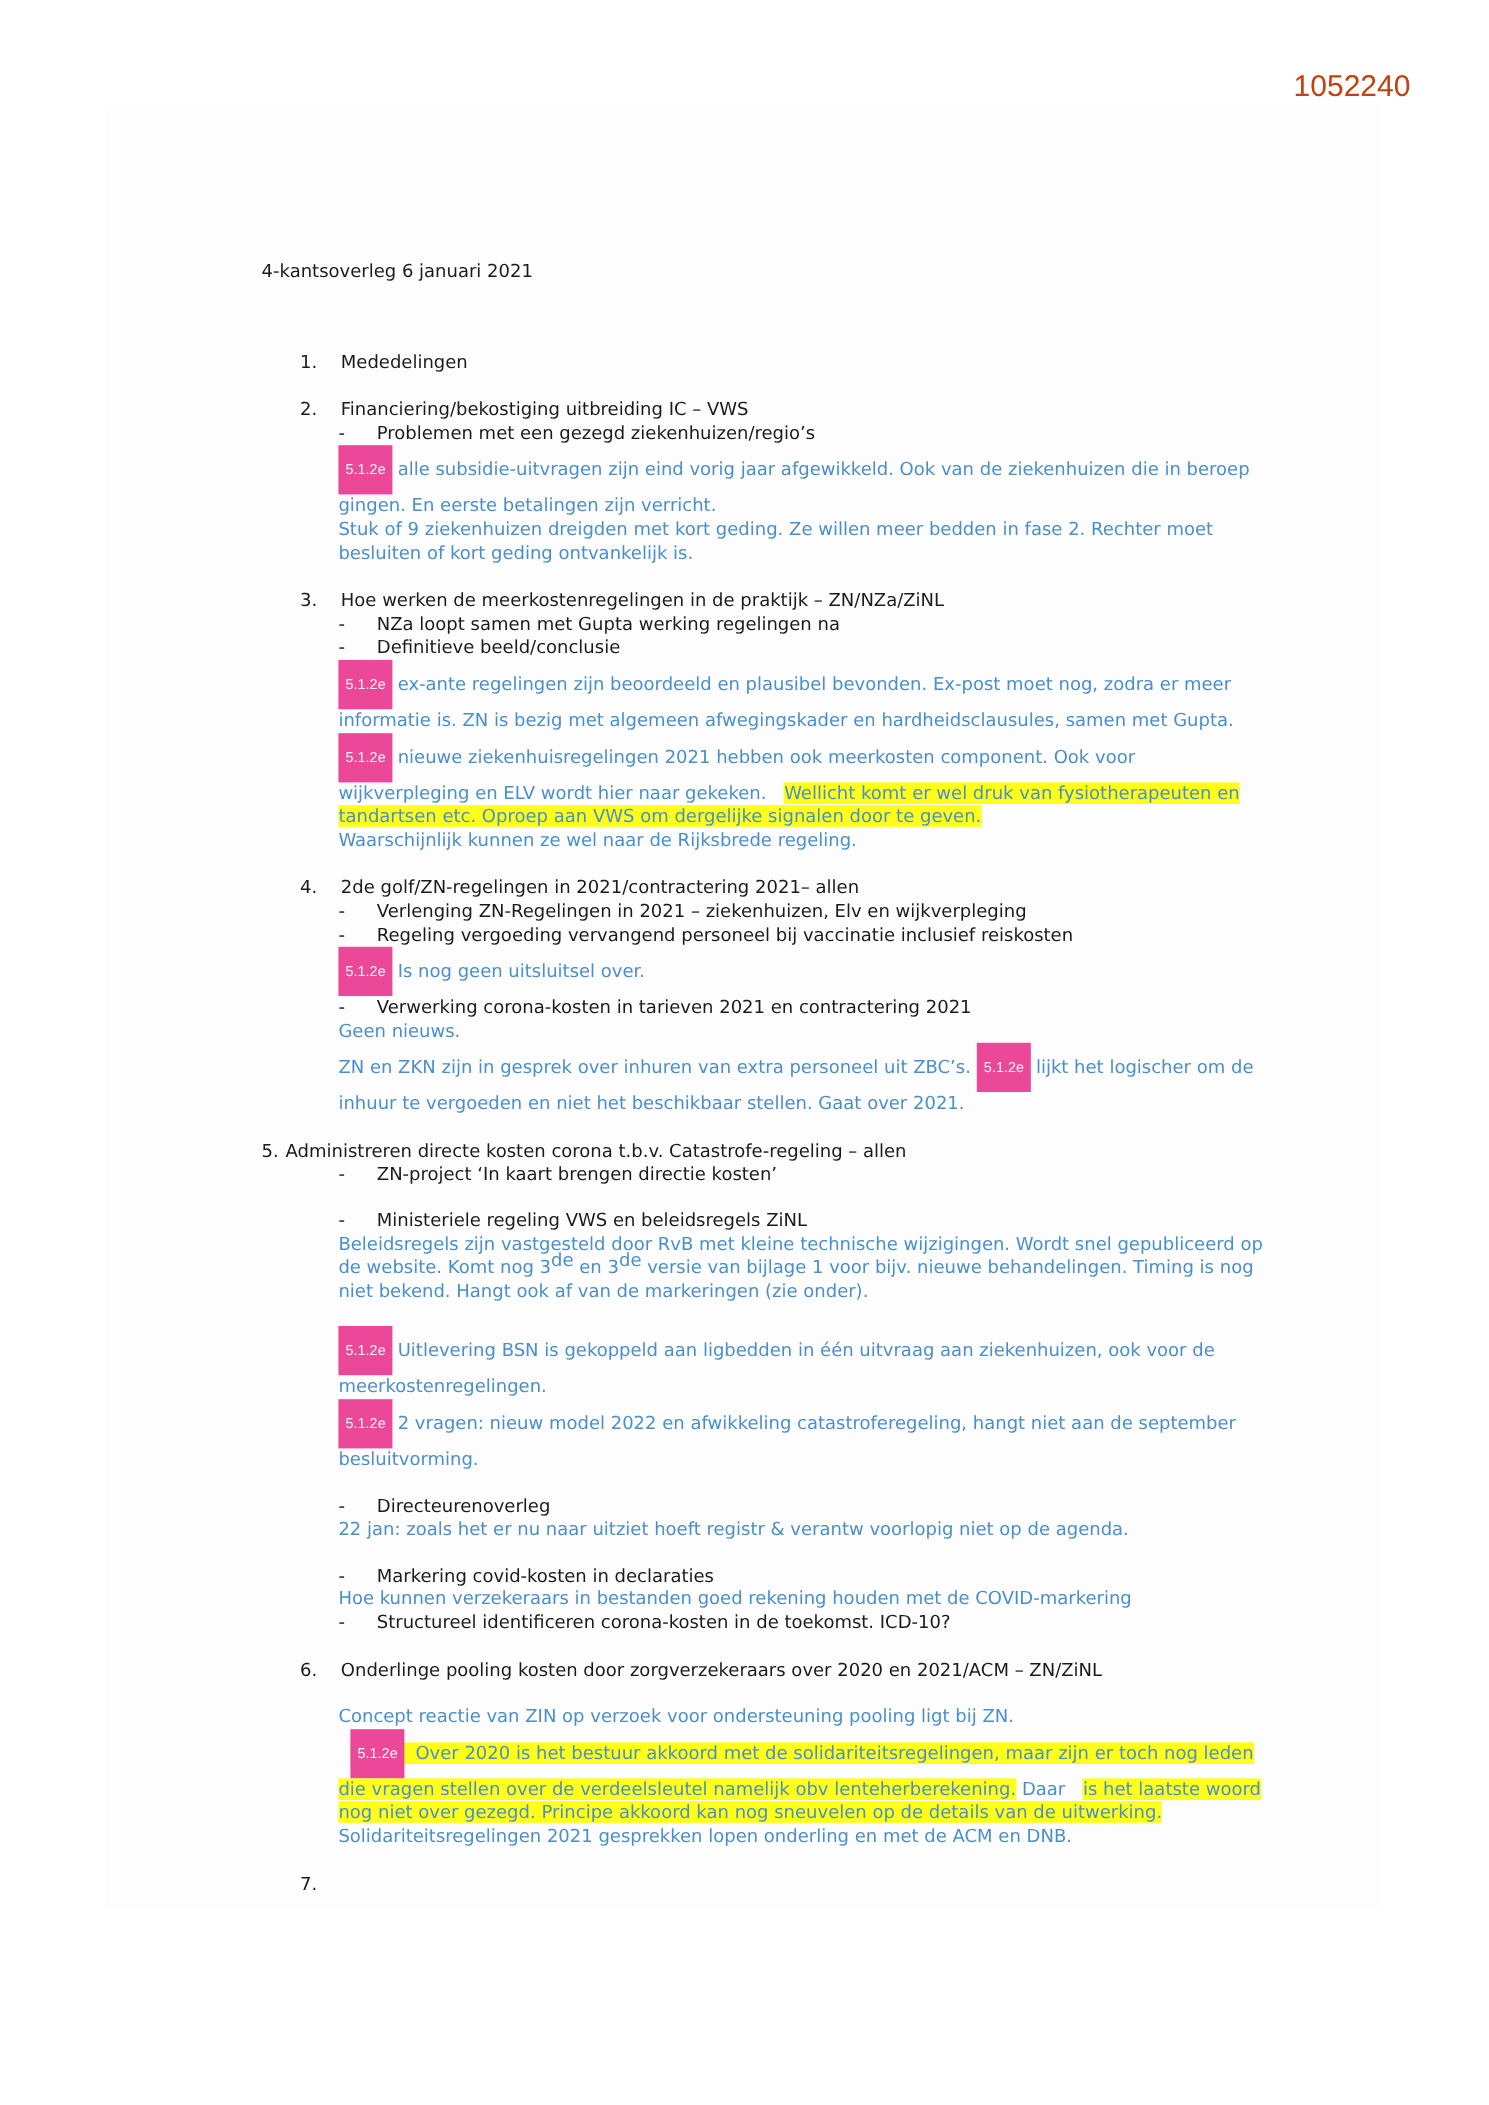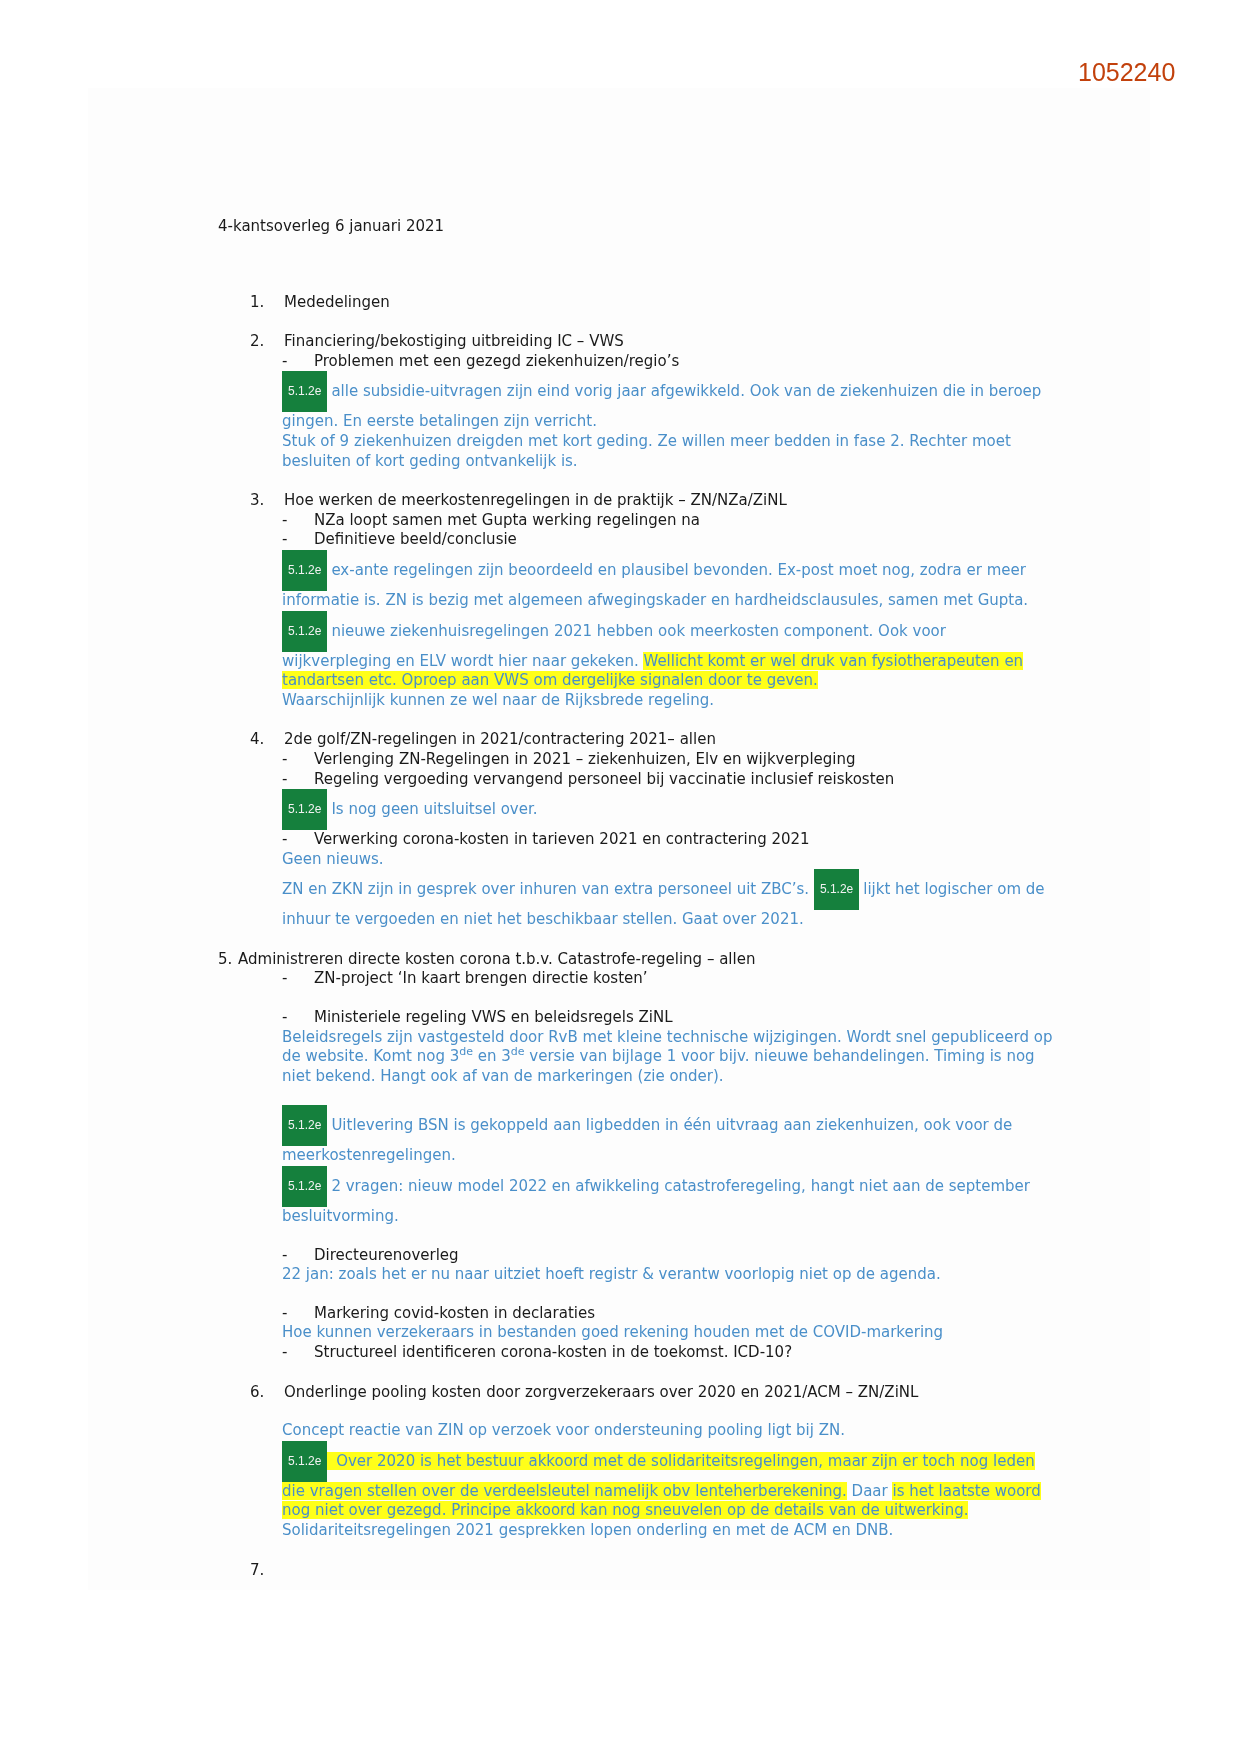--- a/index.html
+++ b/index.html
@@ -24,27 +24,27 @@
     .item-head { position: relative; padding-left: 34px; }
     .item-head.tight { padding-left: 0; }
     .num { position: absolute; left: 32px; top: 0; }
     .item-head .num { left: 32px; }
     .item-title { display: block; margin-left: 32px; color: #1a1a1a; }
     .item-head.tight .item-title { margin-left: 32px; }
     .sub { margin-left: 64px; position: relative; padding-left: 32px; color: #1a1a1a; }
     .sub .dash { position: absolute; left: 0; top: 0; }
     .note { margin-left: 64px; color: #4a8fc9; }
     .badge {
-      display: inline-block; background: #15803d; color: #f2f2f2;
+      display: inline-block; background: #ec4899; color: #f2f2f2;
       font-family: "Liberation Sans", sans-serif; font-size: 12px; line-height: 15px;
       padding: 13px 6px; margin-right: 4px; vertical-align: 1px;
     }
-    .hl { background: #ffff19; }
+    .hl { background: #ffff19; margin-left: 10px; }
     .gap { height: 19px; }
-    sup { font-size: 11px; line-height: 0; }
+    sup { font-size: 15px; line-height: 0; }
   </style>
 </head>
 <body>
 
 <div class="doc-id">1052240</div>
 <div class="page-panel"></div>
 
 <div class="content">
   <div class="title">4-kantsoverleg 6 januari 2021</div>
 

